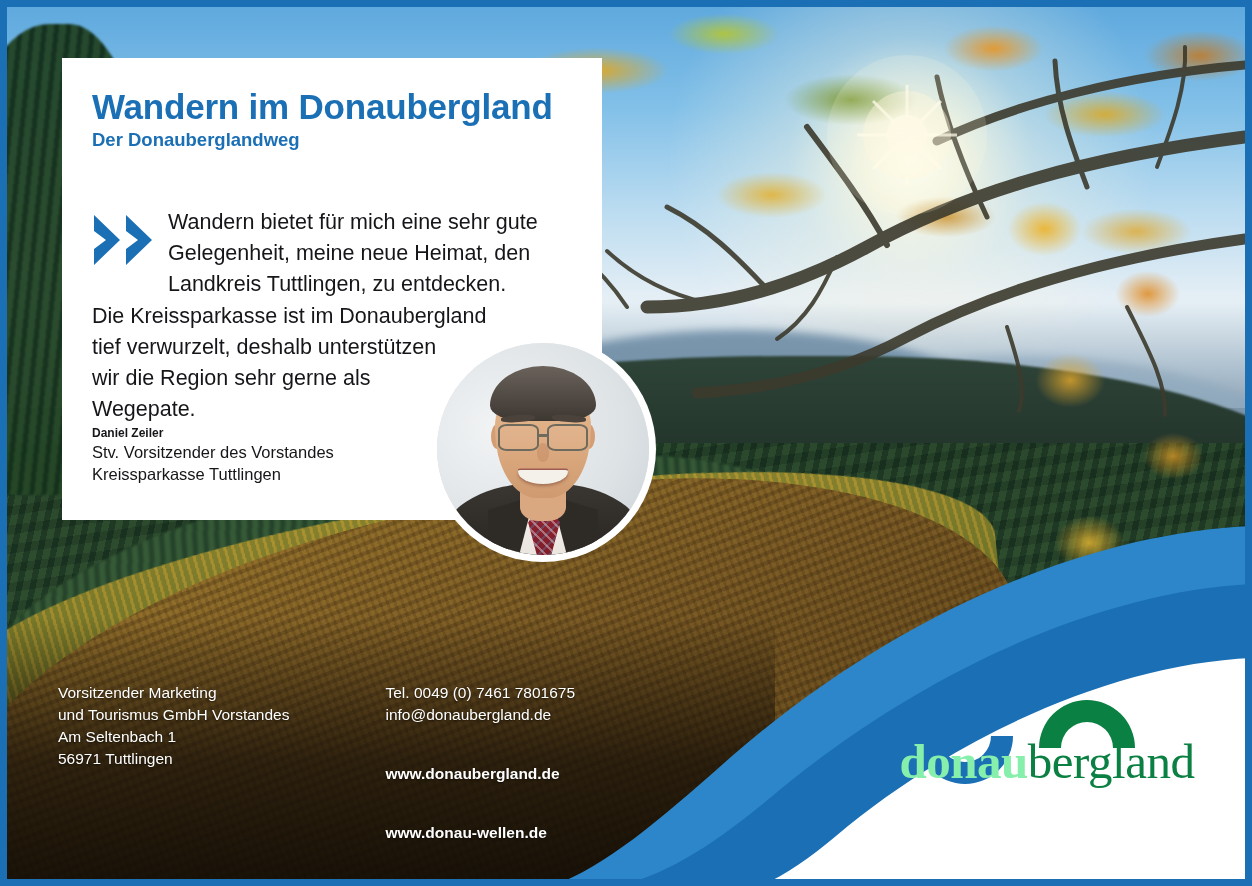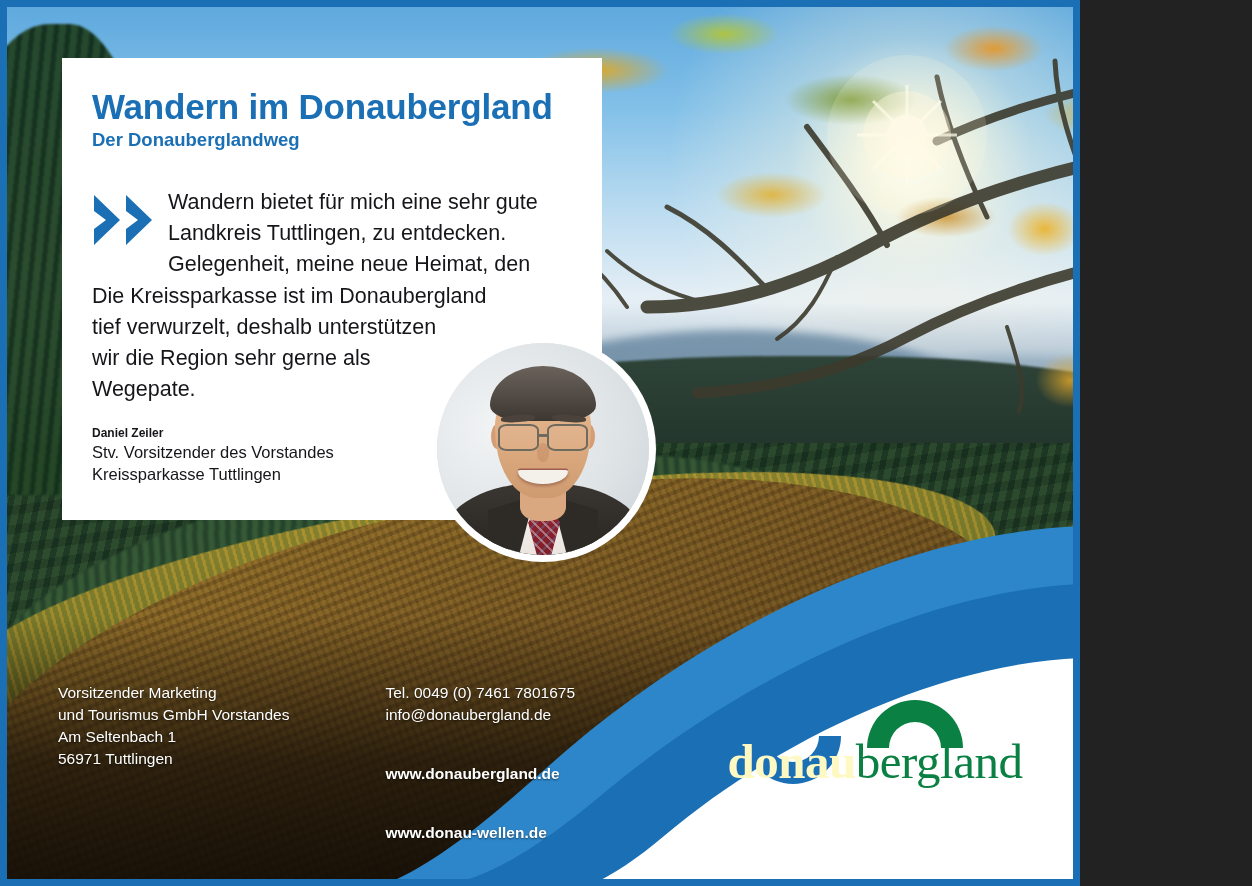--- a/index.html
+++ b/index.html
@@ -4,21 +4,21 @@
 <title>Wandern im Donaubergland</title>
 <style>
   * { box-sizing: border-box; }
   html, body {
     margin: 0; padding: 0;
     background: #222;
     font-family: "Liberation Sans", sans-serif;
   }
   #poster {
     position: relative;
-    width: 1080px;
+    width: 1252px;
     height: 886px;
     overflow: hidden;
     background: #1a6fb5;
   }
   
   .photo {
     position: absolute;
     left: 7px; top: 7px;
     width: 1238px; height: 872px;
     overflow: hidden;
@@ -147,21 +147,21 @@
     font-size: 35px;
     font-weight: bold;
     letter-spacing: -0.2px;
     line-height: 1.06;
     margin: 0 0 4px 0;
   }
   .subtitle {
     color: #1a6fb5;
     font-size: 18.5px;
     font-weight: bold;
-    margin: 0 0 36px 0;
+    margin: 0 0 56px 0;
   }
   .quote-wrap {
     position: relative;
     font-size: 21.5px;
     color: #16161a;
     line-height: 1.45;
   }
   .chevrons {
     position: absolute;
     left: 0; top: 4px;
@@ -270,21 +270,21 @@
   .logo-word {
     position: absolute;
     left: 0; bottom: 22px;
     width: 100%;
     text-align: center;
     font-family: "Liberation Serif", serif;
     font-size: 49px;
     line-height: 1;
     white-space: nowrap;
   }
-  .logo-donau { color: #fef9c3; font-weight: bold; letter-spacing: -0.5px; margin-top: 25px;}
+  .logo-donau { color: #86efac; font-weight: bold; letter-spacing: -0.5px; margin-top: 25px;}
   .logo-bergland { color: #0b8043; letter-spacing: -0.5px;}
 
   
   .footer {
     position: absolute;
     left: 58px; bottom: 42px;
     z-index: 40;
     display: flex;
     gap: 40px;
     color: #ffffff;
@@ -354,22 +354,22 @@
     <h1 class="title">Wandern im Donaubergland</h1>
     <h2 class="subtitle">Der Donauberglandweg</h2>
 
     <div class="quote-wrap">
       <svg class="chevrons" viewBox="0 0 72 58">
         <path d="M2 4 L28 29 L2 54 L2 38 L14 29 L2 20 Z" fill="#1a6fb5"></path>
         <path d="M34 4 L60 29 L34 54 L34 38 L46 29 L34 20 Z" fill="#1a6fb5"></path>
       </svg>
       <p class="quote-lines">
         <span class="l q-indent">Wandern bietet für mich eine sehr gute</span>
+        <span class="l q-indent">Gelegenheit, meine neue Heimat, den</span>
         <span class="l q-indent">Landkreis Tuttlingen, zu entdecken.</span>
-        <span class="l q-indent">Gelegenheit, meine neue Heimat, den</span>
         <span class="l">Die Kreissparkasse ist im Donaubergland</span>
         <span class="l">tief verwurzelt, deshalb unterstützen</span>
         <span class="l">wir die Region sehr gerne als</span>
         <span class="l">Wegepate.</span>
       </p>
     </div>
 
     <div class="attrib">
       <span class="name">Daniel Zeiler</span>
       <span class="role">Stv. Vorsitzender des Vorstandes</span>

